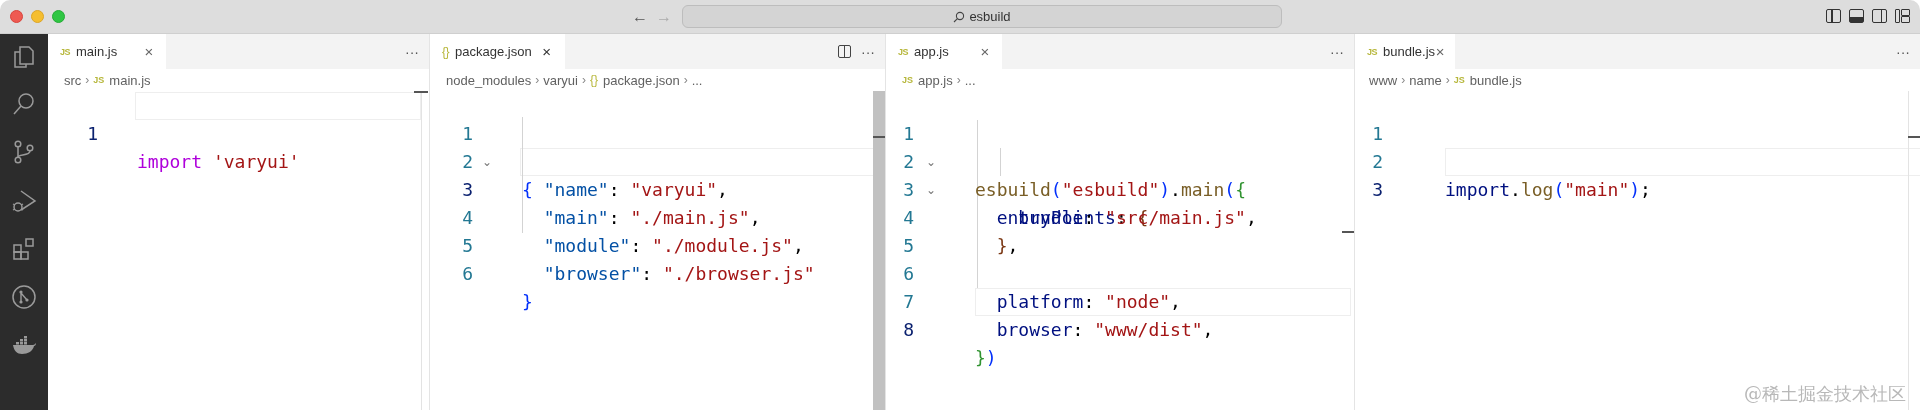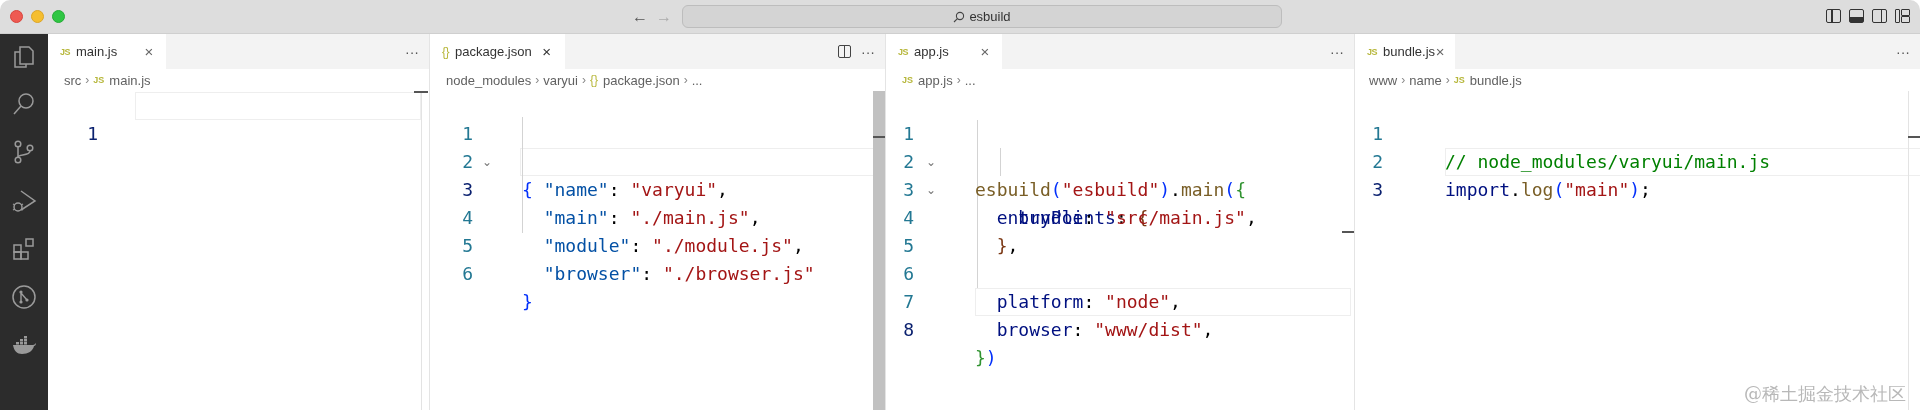--- a/index.html
+++ b/index.html
@@ -175,20 +175,21 @@
   <div class="breadcrumb">
     <span>src</span>
     <span class="sep">›</span>
     <span class="ficon">JS</span>
     <span>main.js</span>
   </div>
   <div class="editor">
     <div class="curline-box" style="top:1px; left:87px; width:286px;"></div>
     <div class="line" style="top:1px;">
       <span class="ln cur" style="left:22px;">1</span>
+      <span class="code" style="left:89px;"><span class="kw">import</span> <span class="str">'varyui'</span></span>
     </div>
     <div class="scrollbar-v" style="left:373px; height:319px;"></div>
     <div class="overview-mark" style="left:366px; top:0px; width:14px;"></div>
   </div>
 </div>
 
 <div class="pane" style="left:429px; width:456px;">
   <div class="tabbar">
     <div class="tab active" style="width:135px;">
       <span class="ficon json">{}</span>
@@ -318,21 +319,20 @@
     <span class="sep">›</span>
     <span>name</span>
     <span class="sep">›</span>
     <span class="ficon">JS</span>
     <span>bundle.js</span>
   </div>
   <div class="editor">
     <div class="curline-box" style="top:57px; left:90px; width:476px;"></div>
     <div class="line" style="top:1px;">
       <span class="ln" style="left:0px;">1</span>
-      <span class="code" style="left:90px;"><span class="cmt">// node_modules/varyui/main.js</span></span>
     </div>
     <div class="line" style="top:29px;">
       <span class="ln" style="left:0px;">2</span>
       <span class="code" style="left:90px;"><span class="prop">import</span><span class="p">.</span><span class="fn">log</span><span class="b1">(</span><span class="str">"main"</span><span class="b1">)</span><span class="p">;</span></span>
     </div>
     <div class="line" style="top:57px;">
       <span class="ln cur" style="left:0px;">3</span>
     </div>
     <div class="scrollbar-v" style="left:553px; height:319px;"></div>
     <div class="overview-mark" style="left:553px; top:45px; width:13px;"></div>

